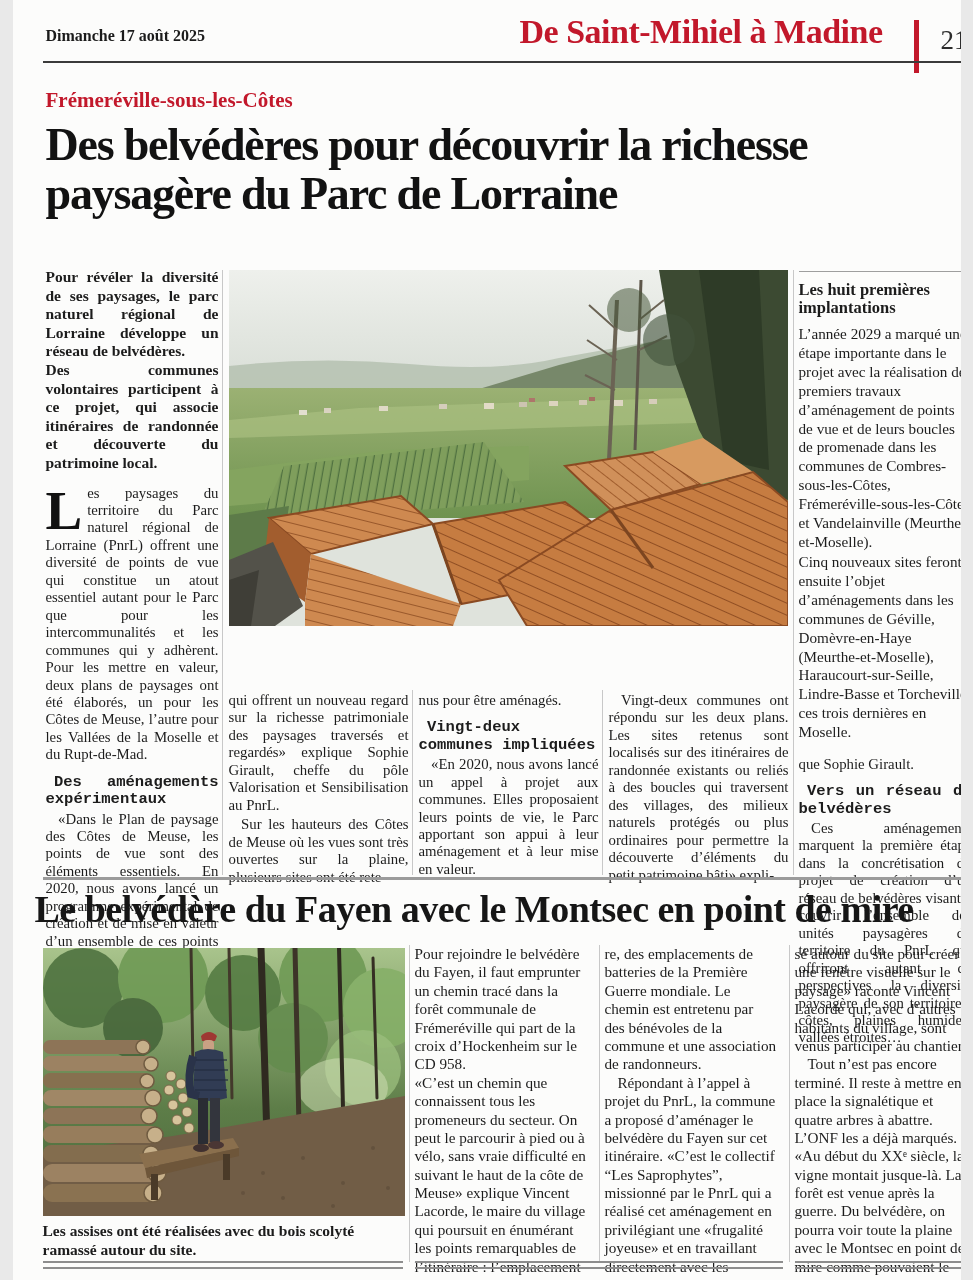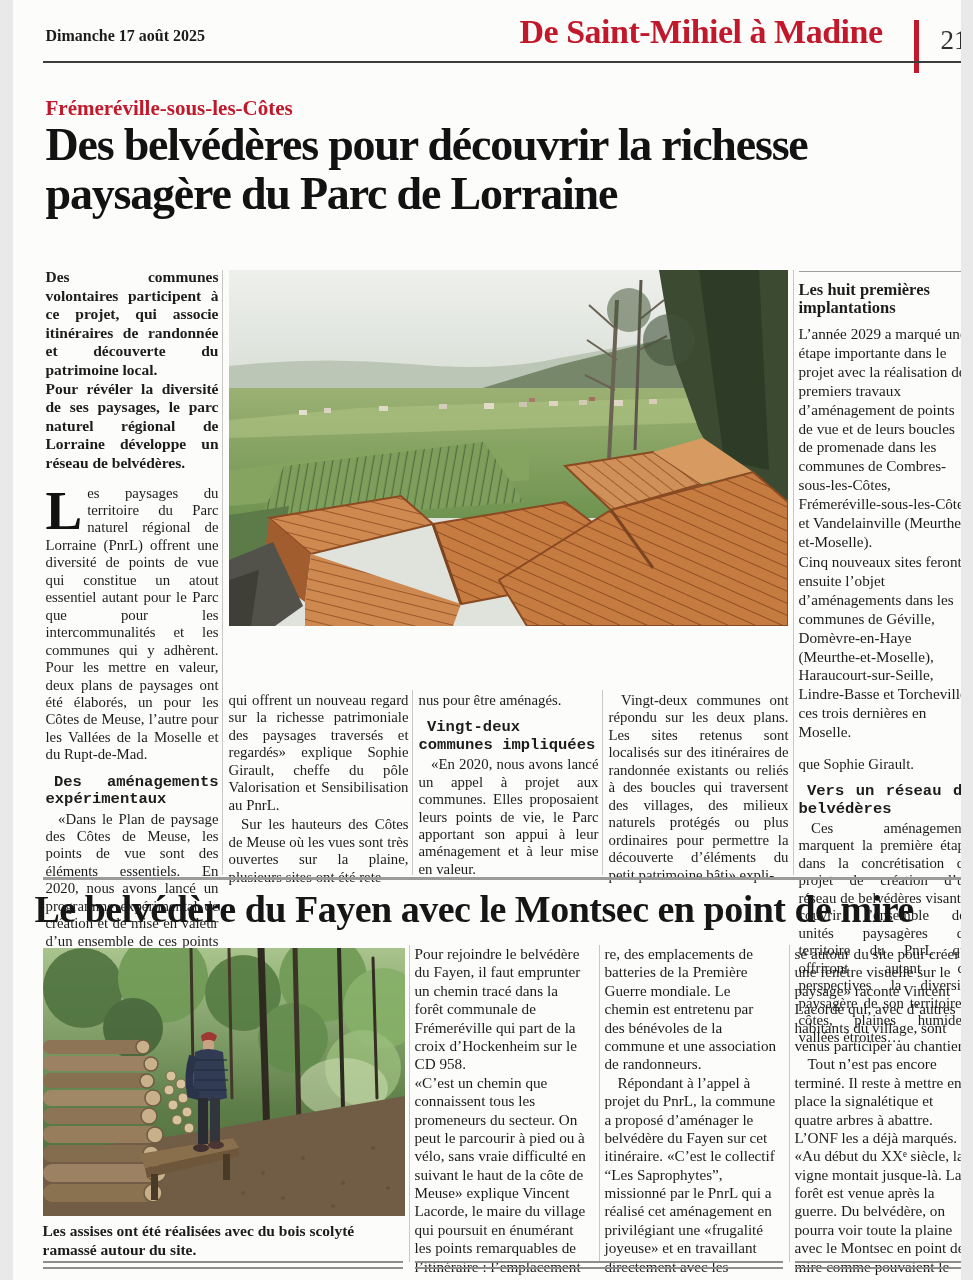--- a/index.html
+++ b/index.html
@@ -9,21 +9,21 @@
     font-family:"Liberation Serif","DejaVu Serif",serif;color:#1c1c1c;
   }
   .abs{position:absolute;}
   
   .date{left:33px;top:27px;font-size:16px;font-weight:bold;color:#1b1b1b;}
   .section-title{right:78px;top:13px;font-size:34px;font-weight:bold;color:#c2182b;letter-spacing:-0.5px;}
   .red-bar{left:901px;top:20px;width:5px;height:53px;background:#c2182b;}
   .page-num{left:928px;top:25px;font-size:27px;color:#2c2c2c;}
   .header-rule{left:30px;top:61px;width:930px;height:2px;background:#3b3b3b;}
   
-  .kicker{left:33px;top:96px;font-size:21px;font-weight:bold;color:#c2182b;}
+  .kicker{left:33px;top:88px;font-size:21px;font-weight:bold;color:#c2182b;}
   .headline1{left:33px;top:121px;width:925px;font-size:46px;line-height:1.06;font-weight:bold;letter-spacing:-1.2px;color:#121212;}
   .col{position:absolute;text-align:justify;}
   .col p{margin:0 0 2px 0;}
   .lead{font-size:15.5px;line-height:1.2;font-weight:bold;}
   .lead p{margin:0;}
   .body-t{font-size:14.8px;line-height:1.18;}
   .ind{text-indent:0.85em;}
   .subhead{font-size:15.5px;font-weight:bold;line-height:1.12;margin:10px 0 2px 0 !important;text-indent:0.55em;font-family:Liberation Mono, monospace;}
   .dropcap{float:left;font-size:55px;line-height:0.8;font-weight:bold;padding:4px 5px 0 0;color:#111;}
   .col1{left:33px;top:268px;width:173px;}
@@ -73,22 +73,22 @@
   <div class="abs section-title">De Saint-Mihiel à Madine</div>
   <div class="abs red-bar"></div>
   <div class="abs page-num">21</div>
   <div class="abs header-rule"></div>
 
   <div class="abs kicker">Frémeréville-sous-les-Côtes</div>
   <div class="abs headline1">Des belvédères pour découvrir la richesse paysagère du Parc de Lorraine</div>
 
   <div class="col col1">
     <div class="lead">
+      <p>Pour révéler la diversité de ses paysages, le parc naturel régional de Lorraine développe un réseau de belvédères.</p>
       <p>Des communes volontaires participent à ce projet, qui associe itinéraires de randonnée et découverte du patrimoine local.</p>
-      <p>Pour révéler la diversité de ses paysages, le parc naturel régional de Lorraine développe un réseau de belvédères.</p>
     </div>
     <p class="body-t intro"><span class="dropcap">L</span><span>es paysages du territoire du Parc naturel régional de Lorraine (PnrL) offrent une diversité de points de vue qui constitue un atout essentiel autant pour le Parc que pour les intercommunalités et les communes qui y adhèrent. Pour les mettre en valeur, deux plans de paysages ont été élaborés, un pour les Côtes de Meuse, l’autre pour les Vallées de la Moselle et du Rupt-de-Mad.</span></p>
     <p class="body-t subhead">Des aménagements expérimentaux</p>
     <p class="body-t ind">«Dans le Plan de paysage des Côtes de Meuse, les points de vue sont des éléments essentiels. En 2020, nous avons lancé un programme expérimental de création et de mise en valeur d’un ensemble de ces points de vue avec des aménagements originaux et adaptés</p>
   </div>
 
   <div class="abs photo photo1">
     <svg width="559" height="356" viewBox="0 0 559 356" aria-hidden="true">
       <defs>
         <linearGradient id="sky" x1="0" y1="0" x2="0" y2="1">

